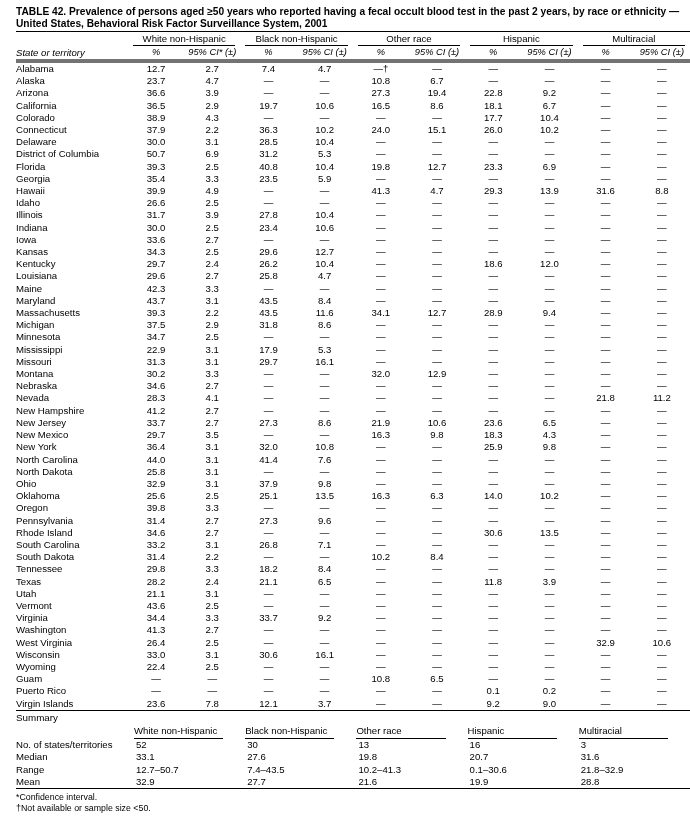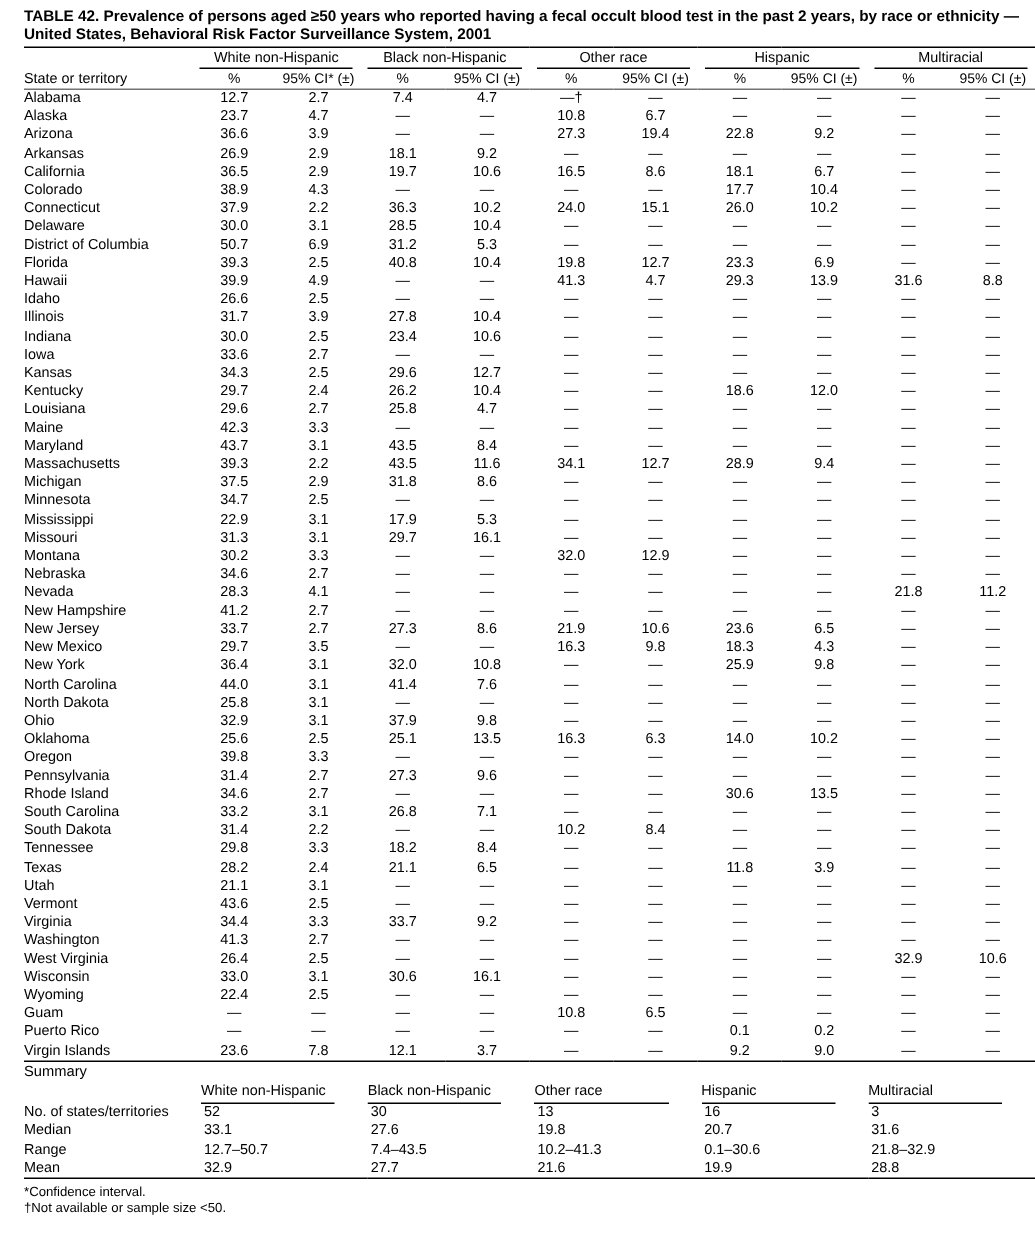--- a/index.html
+++ b/index.html
@@ -41,22 +41,23 @@
   th.group .glbl {
     display: block;
     text-align: center;
     border-bottom: 1px solid #000;
     padding-bottom: 1px;
     line-height: 11px;
   }
   tr.subhdr th {
     text-align: center;
     line-height: 13px;
-    border-bottom: 1px solid #737373;
+    border-bottom: 4px solid #737373;
     font-size: 9.3px;
+    font-style: italic;
   }
   tr.subhdr th.state-hdr { text-align: left; font-size: 9.6px; }
 
   .main-table tbody td { line-height: 12.2px; }
   td.state-col { text-align: left; }
   td.val { text-align: center; }
   .main-table { border-bottom: 1px solid #000; }
 
   
   .summary-title {
@@ -172,33 +173,20 @@
           <td class="val">—</td>
           <td class="val">—</td>
           <td class="val">27.3</td>
           <td class="val">19.4</td>
           <td class="val">22.8</td>
           <td class="val">9.2</td>
           <td class="val">—</td>
           <td class="val">—</td>
         </tr>
         <tr>
-          <td class="state-col">Arkansas</td>
-          <td class="val">26.9</td>
-          <td class="val">2.9</td>
-          <td class="val">18.1</td>
-          <td class="val">9.2</td>
-          <td class="val">—</td>
-          <td class="val">—</td>
-          <td class="val">—</td>
-          <td class="val">—</td>
-          <td class="val">—</td>
-          <td class="val">—</td>
-        </tr>
-        <tr>
           <td class="state-col">California</td>
           <td class="val">36.5</td>
           <td class="val">2.9</td>
           <td class="val">19.7</td>
           <td class="val">10.6</td>
           <td class="val">16.5</td>
           <td class="val">8.6</td>
           <td class="val">18.1</td>
           <td class="val">6.7</td>
           <td class="val">—</td>
@@ -259,20 +247,33 @@
         <tr>
           <td class="state-col">Florida</td>
           <td class="val">39.3</td>
           <td class="val">2.5</td>
           <td class="val">40.8</td>
           <td class="val">10.4</td>
           <td class="val">19.8</td>
           <td class="val">12.7</td>
           <td class="val">23.3</td>
           <td class="val">6.9</td>
+          <td class="val">—</td>
+          <td class="val">—</td>
+        </tr>
+        <tr>
+          <td class="state-col">Georgia</td>
+          <td class="val">35.4</td>
+          <td class="val">3.3</td>
+          <td class="val">23.5</td>
+          <td class="val">5.9</td>
+          <td class="val">—</td>
+          <td class="val">—</td>
+          <td class="val">—</td>
+          <td class="val">—</td>
           <td class="val">—</td>
           <td class="val">—</td>
         </tr>
         <tr>
           <td class="state-col">Hawaii</td>
           <td class="val">39.9</td>
           <td class="val">4.9</td>
           <td class="val">—</td>
           <td class="val">—</td>
           <td class="val">41.3</td>

